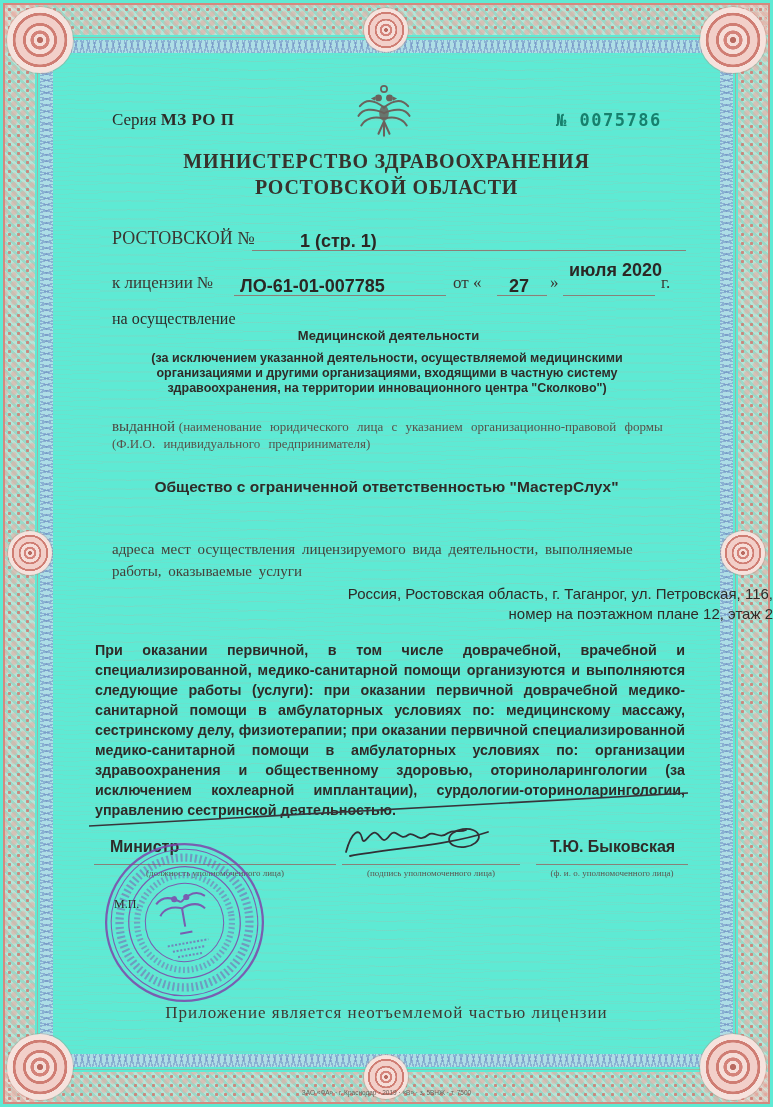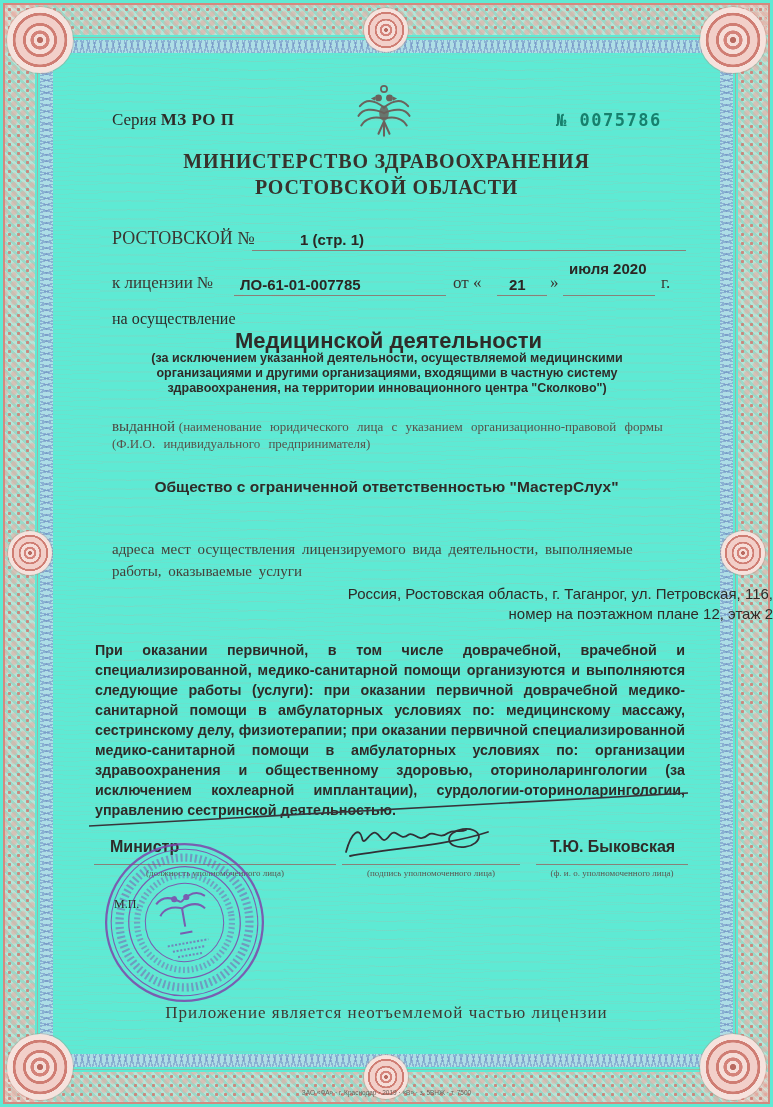--- a/index.html
+++ b/index.html
@@ -67,41 +67,41 @@
   .series{left:112px;top:110px;font-size:17px;}
   .series b{letter-spacing:.5px;}
   .emblem{left:353px;top:78px;width:62px;height:66px;}
   .number{
     left:556px;top:110px;font-family:"DejaVu Sans Mono", monospace;
     font-size:17px;letter-spacing:1.5px;color:#17806d;font-weight:bold;
   }
   .ministry{left:0;right:0;top:148px;text-align:center;font-weight:bold;
     font-size:20px;line-height:26px;letter-spacing:.8px;color:#37322c;}
   .lbl{font-size:17px;color:#3b3631;}
-  .val{font-family:"Liberation Sans", sans-serif;font-weight:bold;font-size:15px;color:#2b2724;}
+  .val{font-family:"Liberation Sans", sans-serif;font-weight:bold;font-size:18px;color:#2b2724;}
   .rule{position:absolute;height:1px;background:#8a8078;z-index:3;}
 
   .row-app-label{left:112px;top:228px;font-size:18px;}
   .row-app-value{left:300px;top:231px;}
   .rule-app{left:252px;top:250px;width:434px;}
 
   .row-lic-label{left:112px;top:273px;}
   .row-lic-value{left:240px;top:276px;}
   .rule-lic{left:234px;top:295px;width:212px;}
   .row-lic-ot{left:453px;top:273px;}
   .row-lic-day{left:509px;top:276px;}
   .rule-day{left:497px;top:295px;width:50px;}
   .row-lic-q2{left:550px;top:273px;}
   .row-lic-month{left:569px;top:260px;}
   .rule-month{left:563px;top:295px;width:92px;}
   .row-lic-g{left:661px;top:273px;}
 
   .activity-intro{left:112px;top:310px;font-size:16px;}
   .activity-title{left:4px;right:0;top:328px;text-align:center;
-    font-family:"Liberation Sans", sans-serif;font-weight:bold;font-size:22px;}
+    font-family:"Liberation Sans", sans-serif;font-weight:bold;font-size:13px;}
   .activity-note{left:106px;width:562px;top:351px;text-align:center;
     font-family:"Liberation Sans", sans-serif;font-weight:bold;font-size:12.5px;line-height:15px;}
   .issued{left:112px;width:566px;top:418px;font-size:15px;color:#4a453f;}
   .issued .note{font-size:13px;color:#57524b;word-spacing:5px;}
   .org{left:0;right:0;top:478px;text-align:center;
     font-family:"Liberation Sans", sans-serif;font-weight:bold;font-size:15.5px;}
   .addr-intro{left:112px;width:572px;top:538px;font-size:15px;line-height:22px;
     word-spacing:3px;color:#45403a;}
   .addr-value{left:0;right:0;top:584px;text-align:right;line-height:20px;
     font-family:"Liberation Sans", sans-serif;font-weight:normal;font-size:15px;}
@@ -184,21 +184,21 @@
   </div>
 
   <div class="abs lbl row-app-label">РОСТОВСКОЙ №</div>
   <div class="abs val row-app-value">1 (стр. 1)</div>
   <div class="rule rule-app"></div>
 
   <div class="abs lbl row-lic-label">к лицензии №</div>
   <div class="abs val row-lic-value">ЛО-61-01-007785</div>
   <div class="rule rule-lic"></div>
   <div class="abs lbl row-lic-ot">от «</div>
-  <div class="abs val row-lic-day">21</div>
+  <div class="abs val row-lic-day">27</div>
   <div class="rule rule-day"></div>
   <div class="abs lbl row-lic-q2">»</div>
   <div class="abs val row-lic-month">июля 2020</div>
   <div class="rule rule-month"></div>
   <div class="abs lbl row-lic-g">г.</div>
 
   <div class="abs activity-intro">на осуществление</div>
   <div class="abs activity-title">Медицинской деятельности</div>
   <div class="abs activity-note">(за исключением указанной деятельности, осуществляемой медицинскими организациями и другими организациями, входящими в частную систему здравоохранения, на территории инновационного центра "Сколково")</div>
 

